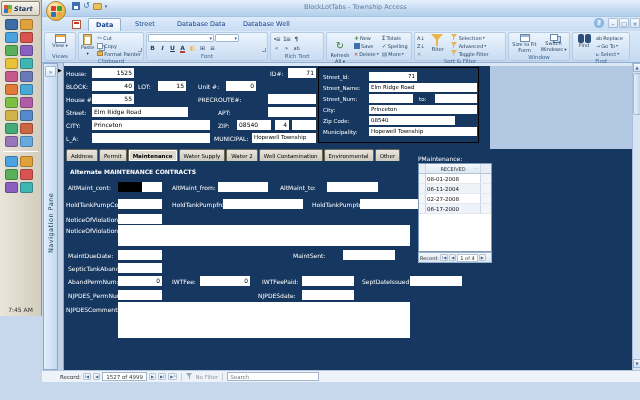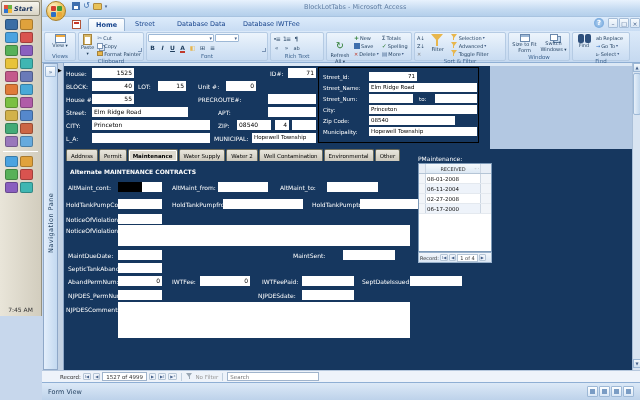--- a/index.html
+++ b/index.html
@@ -236,30 +236,30 @@
         <i></i>
         <i></i>
         <i></i>
       </div>
     <div class="qat">
       <span class="disk"></span>
       <span class="undo">↺</span>
       <span class="fold"></span>
       <span class="qdd">▾</span>
     </div>
-    <span class="wtitle">BlockLotTabs - Microsoft Access</span>
+    <span class="wtitle">BlockLotTabs - Township Access</span>
 
   </div>
 
   <div class="tabrow abs">
     <span class="acc-ico"></span>
-    <span class="rtab active" style="left:46px">Home</span>
+    <span class="rtab active" style="left:46px">Data</span>
     <span class="rtab" style="left:86px">Street</span>
     <span class="rtab" style="left:128px">Database Data</span>
-    <span class="rtab" style="left:194px">Database IWTFee</span>
+    <span class="rtab" style="left:194px">Database Well</span>
     <span class="helpbtn">?</span>
     <span class="cw" style="left:566px">–</span>
     <span class="cw" style="left:577px">□</span>
     <span class="cw" style="left:588px">×</span>
   </div>
 
   <div class="ribbon abs">
     <div class="grp" style="width:32px">
       <div class="gbody" style="justify-content:center">
         <div class="bigbtn">
@@ -617,23 +617,14 @@
     <span class="mini ico-next"></span>
     <span class="mini ico-last"></span>
     <span class="mini ico-new"></span>
     <span class="vsep"></span>
     <span class="funnel small gray"></span>
     <span class="nofilter">No Filter</span>
     <span class="vsep"></span>
     <input class="searchbox" placeholder="Search" style="">
   </div>
 
-  <div class="statusbar abs">
-    <span>Form View</span>
-    <span class="viewbtns">
-      <span class="vb"></span>
-      <span class="vb"></span>
-      <span class="vb"></span>
-      <span class="vb"></span>
-    </span>
-  </div>
 
 </div>
 
 </body></html>

